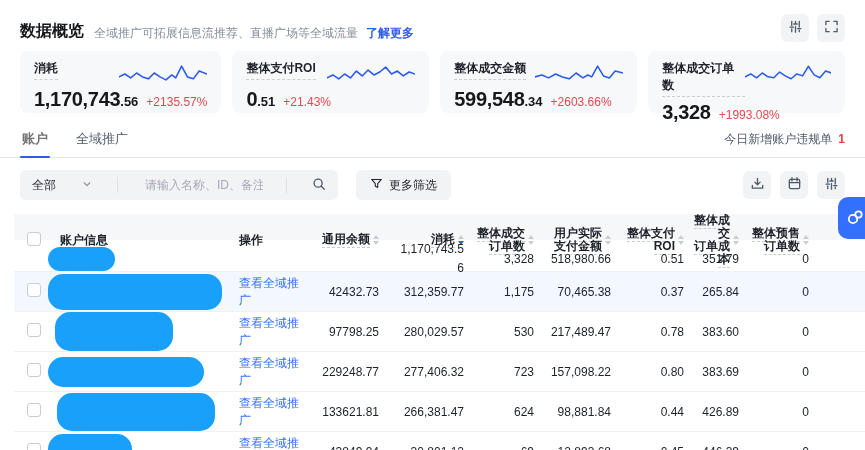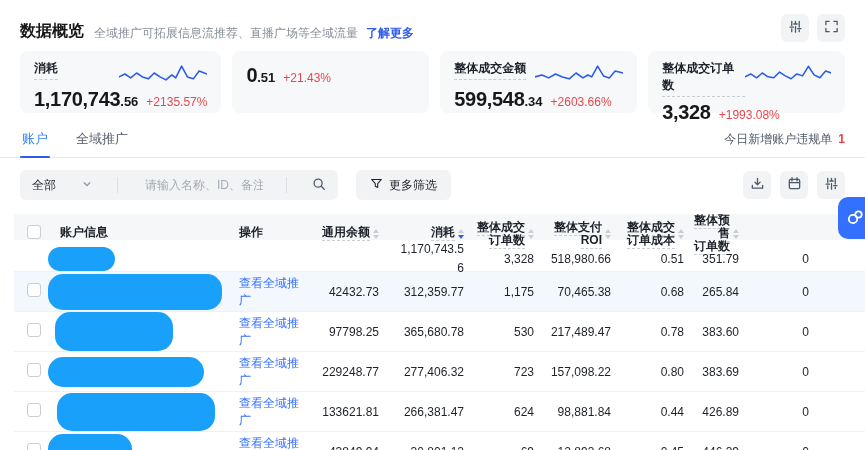--- a/index.html
+++ b/index.html
@@ -32,21 +32,21 @@
   .spark { margin-top:2px; }
   .card-val { display:flex; align-items:baseline; margin-top:4px; }
   .val-int { font-size:20px; font-weight:700; color:#17181a; letter-spacing:-0.3px; }
   .val-dec { font-size:13px; font-weight:700; color:#17181a; }
   .val-chg { font-size:12px; color:#e5484d; margin-left:8px; }
 
   
   .tabs-row { display:flex; align-items:flex-end; margin-top:17px;
     border-bottom:1px solid #e5e6eb; height:28px; }
   .tab { font-size:13px; color:#4e5969; padding:0 2px 9px; margin-right:24px; cursor:pointer; position:relative; }
-  .tab.active { color:#3b82f6; font-weight:400; }
+  .tab.active { color:#737373; font-weight:700; }
   .tab.active::after { content:""; position:absolute; left:0; right:0; bottom:-1px;
     height:2px; background:#2e5bec; border-radius:1px; }
   .violation { margin-left:auto; padding-bottom:9px; color:#4e5969; font-size:12px; }
   .violation b { color:#f23c3c; margin-left:6px; font-weight:700; }
 
   
   .filter-row { display:flex; align-items:center; margin-top:12px; }
   .combo { display:flex; align-items:center; height:30px; background:#f2f3f5; border-radius:6px;gap:15px; }
   .combo-scope { display:flex; align-items:center; padding:0 10px 0 12px; cursor:pointer; gap:26px; }
   .combo-scope span { color:#1d2129; }
@@ -59,21 +59,21 @@
     border-radius:6px; padding:0 14px; margin-left:18px; cursor:pointer; font-size:12px; color:#1d2129; }
   .table-actions { margin-left:auto; display:flex; gap:9px; }
 
   
   .table { margin-top:14px; margin-left:14px; width:851px; }
   .tr { display:grid; grid-template-columns:32px 179px 85px 75px 85px 70px 77px 73px 55px 70px;
     align-items:center; border-bottom:1px solid #f0f1f3; }
   .thead { background:#f6f7f9; border-bottom:none; height:26px; }
   .th { font-weight:700; font-size:12px; color:#1d2129; line-height:13px; }
   .th .tip { border-bottom:1px dashed #c9cdd4; padding-bottom:1px; }
-  .left { padding-left:14px; text-align:left;font-family:Liberation Mono, monospace; }
+  .left { padding-left:14px; text-align:left; }
   .num { text-align:right; padding-right:6px; }
   .th.num, .hflex { display:flex; justify-content:flex-end; align-items:center; gap:3px; padding-right:6px; }
   .hlines { text-align:right; }
   .caret { display:flex; flex-direction:column; gap:2px; }
   .caret i { display:block; width:0; height:0; border-left:3.5px solid transparent; border-right:3.5px solid transparent; }
   .caret .up { border-bottom:4px solid #c9cdd4; }
   .caret .down { border-top:4px solid #c9cdd4; }
   .caret .down.on { border-top-color:#2e5bec; }
   .checkbox { width:14px; height:14px; border:1px solid #c9cdd4; border-radius:3px;
     background:#fff; display:inline-block; cursor:pointer; }
@@ -123,20 +123,26 @@
         <polyline stroke="#2b5aed" stroke-width="1.6" stroke-linejoin="round" stroke-linecap="round" points="0,15 6,12 12,16 18,11 24,15 30,17 36,11 42,15 48,18 54,13 58,16 64,4 70,15 76,17 82,9 90,12"></polyline>
       </svg>
     </div>
     <div class="card-val">
       <span class="val-int">1,170,743</span>
         <span class="val-dec">.56</span>
       <span class="val-chg">+2135.57%</span>
     </div>
   </div>
   <div class="card">
+    <div class="card-top">
+      <span class="card-label">整体支付ROI</span>
+      <svg class="spark" width="88" height="22" viewBox="0 0 90 22" fill="none">
+        <polyline stroke="#2b5aed" stroke-width="1.6" stroke-linejoin="round" stroke-linecap="round" points="0,16 6,13 12,17 18,12 24,16 30,9 36,14 42,8 48,13 54,10 60,5 66,12 72,9 78,14 84,10 90,12"></polyline>
+      </svg>
+    </div>
     <div class="card-val">
       <span class="val-int">0</span>
         <span class="val-dec">.51</span>
       <span class="val-chg">+21.43%</span>
     </div>
   </div>
   <div class="card">
     <div class="card-top">
       <span class="card-label">整体成交金额</span>
       <svg class="spark" width="88" height="22" viewBox="0 0 90 22" fill="none">
@@ -247,20 +253,27 @@
         </span>
     </div>
     <div class="th num">
       <span class="hlines"><span class="tip">整体成交</span><br><span class="tip">订单数</span></span>
       <span class="caret">
           <i class="up"></i>
           <i class="down"></i>
         </span>
     </div>
     <div class="th num">
+      <span class="hlines"><span class="tip">用户实际</span><br><span class="tip">支付金额</span></span>
+      <span class="caret">
+          <i class="up"></i>
+          <i class="down"></i>
+        </span>
+    </div>
+    <div class="th num">
       <span class="hlines"><span class="tip">整体支付</span><br><span class="tip">ROI</span></span>
       <span class="caret">
           <i class="up"></i>
           <i class="down"></i>
         </span>
     </div>
     <div class="th num">
       <span class="hlines"><span class="tip">整体成交</span><br><span class="tip">订单成本</span></span>
       <span class="caret">
           <i class="up"></i>
@@ -294,33 +307,33 @@
   <div class="tr row row-hl">
     <div class="td-check"><span class="checkbox"></span></div>
     <div class="td-account">
         <span class="blob" style="width:174px;height:36px;"></span>
       </div>
     <div class="left"><a class="action-link">查看全域推广</a></div>
     <div class="num">42432.73</div>
     <div class="num">312,359.77</div>
     <div class="num">1,175</div>
     <div class="num">70,465.38</div>
-    <div class="num">0.68</div>
+    <div class="num">0.37</div>
     <div class="num">265.84</div>
     <div class="num">0</div>
   </div>
 
   <div class="tr row">
     <div class="td-check"><span class="checkbox"></span></div>
     <div class="td-account" style="padding-left:9px;">
         <span class="blob" style="width:118px;height:39px;"></span>
       </div>
     <div class="left"><a class="action-link">查看全域推广</a></div>
     <div class="num">97798.25</div>
-    <div class="num">365,680.78</div>
+    <div class="num">280,029.57</div>
     <div class="num">530</div>
     <div class="num">217,489.47</div>
     <div class="num">0.78</div>
     <div class="num">383.60</div>
     <div class="num">0</div>
   </div>
 
   <div class="tr row">
     <div class="td-check"><span class="checkbox"></span></div>
     <div class="td-account">

